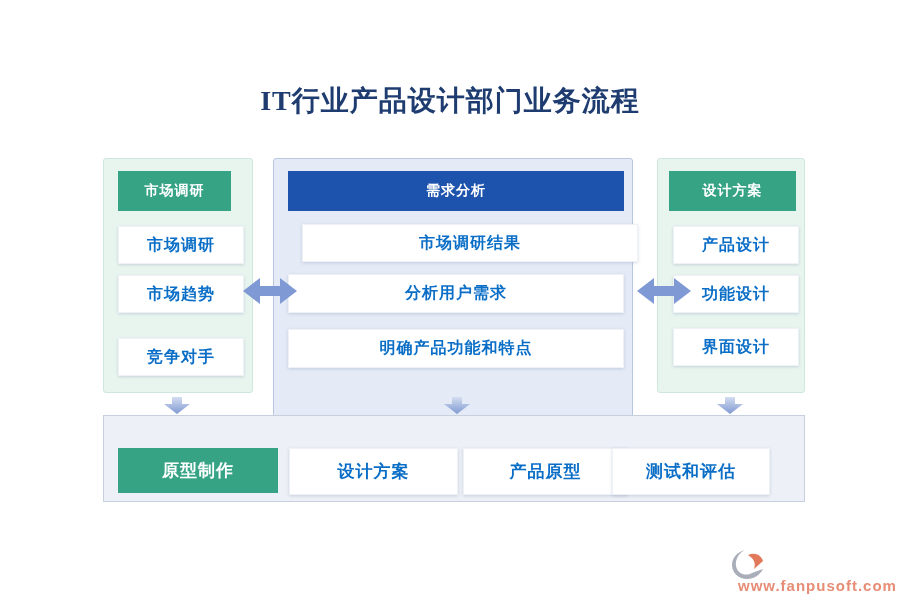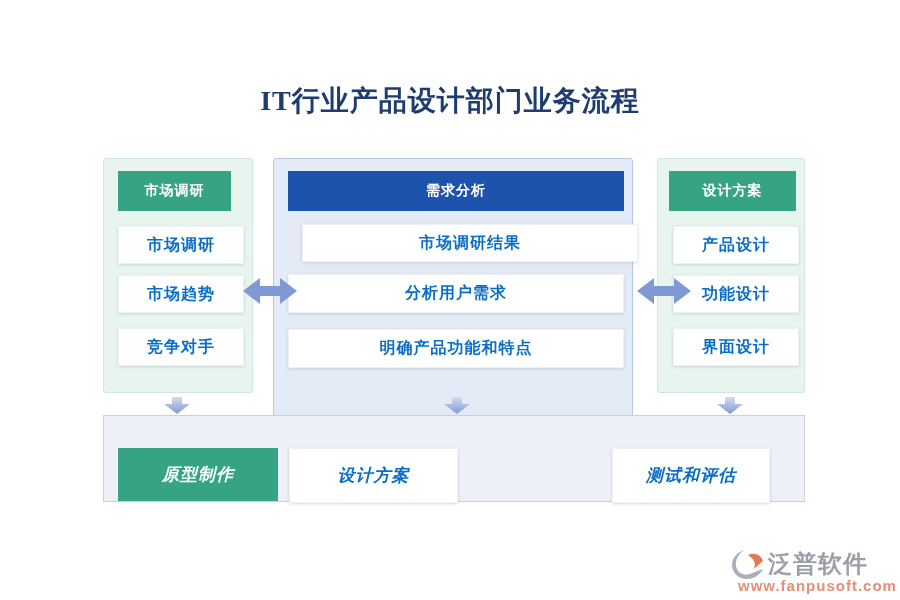--- a/index.html
+++ b/index.html
@@ -28,21 +28,21 @@
   .box{
     position:absolute;background:#ffffff;border:1px solid #eef1f5;
     box-shadow:0 1px 3px rgba(110,130,165,.28);
     display:flex;align-items:center;justify-content:center;
     color:var(--item-text,#0a6ec7);font-weight:700;font-size:16px;letter-spacing:1px;
   }
   #bottom-bar{
     position:absolute;left:103px;top:415px;width:702px;height:87px;box-sizing:border-box;
     background:var(--bottom-bg,#edf0f6);border:1px solid var(--bottom-border,#c8d0e0);
   }
-  .bottom-box{top:32px;height:53px;font-size:17px;font-style:italic;}
+  .bottom-box{top:32px;height:45px;font-size:17px;}
   .bottom-box.highlight{
     background:var(--green,#35a384);color:#ffffff;border:none;box-shadow:none;
   }
   .harrow{position:absolute;top:277px;width:54px;height:28px;color:var(--arrow,#7e99d3);}
   #harrow-1{left:243px;} #harrow-2{left:637px;}
   .varrow{position:absolute;top:397px;width:26px;height:17px;}
   #varrow-1{left:164px;} #varrow-2{left:444px;} #varrow-3{left:717px;}
   .watermark{position:absolute;right:10px;bottom:6px;width:158px;}
   .wm-top{display:flex;align-items:center;justify-content:flex-start;}
   .wm-brand{
@@ -58,21 +58,21 @@
 <body>
 
 <div class="page">
 
   <div class="title">IT行业产品设计部门业务流程</div>
 
   <div class="panel green" id="panel-left">
     <div class="hdr green" style="left:14px;top:12px;width:113px;height:40px;">市场调研</div>
     <div class="box" style="left:14px;top:67px;width:124px;height:36px;">市场调研</div>
     <div class="box" style="left:14px;top:116px;width:124px;height:36px;font-family:Liberation Serif, serif;">市场趋势</div>
-    <div class="box" style="left:14px;top:169px;width:124px;height:36px;">竞争对手</div>
+    <div class="box" style="left:14px;top:179px;width:124px;height:36px;">竞争对手</div>
   </div>
 
   <div class="panel blue" id="panel-center">
     <div class="hdr blue" style="left:14px;top:12px;width:336px;height:40px;">需求分析</div>
     <div class="box" style="left:28px;top:65px;width:334px;height:36px;">市场调研结果</div>
     <div class="box" style="left:14px;top:115px;width:334px;height:37px;">分析用户需求</div>
     <div class="box" style="left:14px;top:170px;width:334px;height:37px;">明确产品功能和特点</div>
   </div>
 
   <div class="panel green" id="panel-right">
@@ -113,27 +113,27 @@
       <stop offset="0" stop-color="#d4ddf0"></stop>
           <stop offset="1" stop-color="#7f99d2"></stop>
     </linearGradient>
       </defs>
     <path d="M8,0 h10 v7 h8 L13,17 L0,7 h8 Z" fill="url(#va3)"></path>
   </svg>
 
   <div id="bottom-bar">
     <div class="box bottom-box highlight" style="left:14px;width:160px;">原型制作</div>
     <div class="box bottom-box" style="left:185px;width:167px;">设计方案</div>
+    <div class="box bottom-box" style="left:359px;width:163px;">产品原型</div>
     <div class="box bottom-box" style="left:508px;width:156px;">测试和评估</div>
   </div>
 
   <div class="watermark">
     <div class="wm-top">
       <svg width="34" height="30" viewBox="0 0 34 30">
         <path d="M13 1 C5 3 0 9 0 16 c0 8 7 14 15 14 7 0 13 -4 16 -10 L20 24 C13 28 5 24 4 17 3 10 7 4 13 1 Z" fill="#a9aeb8"></path>
         <path d="M16 6 c7 -3 13 0 15 6 l-9 8 c2 -6 0 -10 -6 -14 Z" fill="#e2795b"></path>
       </svg>
-      <span class="wm-brand">泛普软件</span>
     </div>
     <div class="wm-url">www.fanpusoft.com</div>
   </div>
 
 </div>
 
 </body></html>

